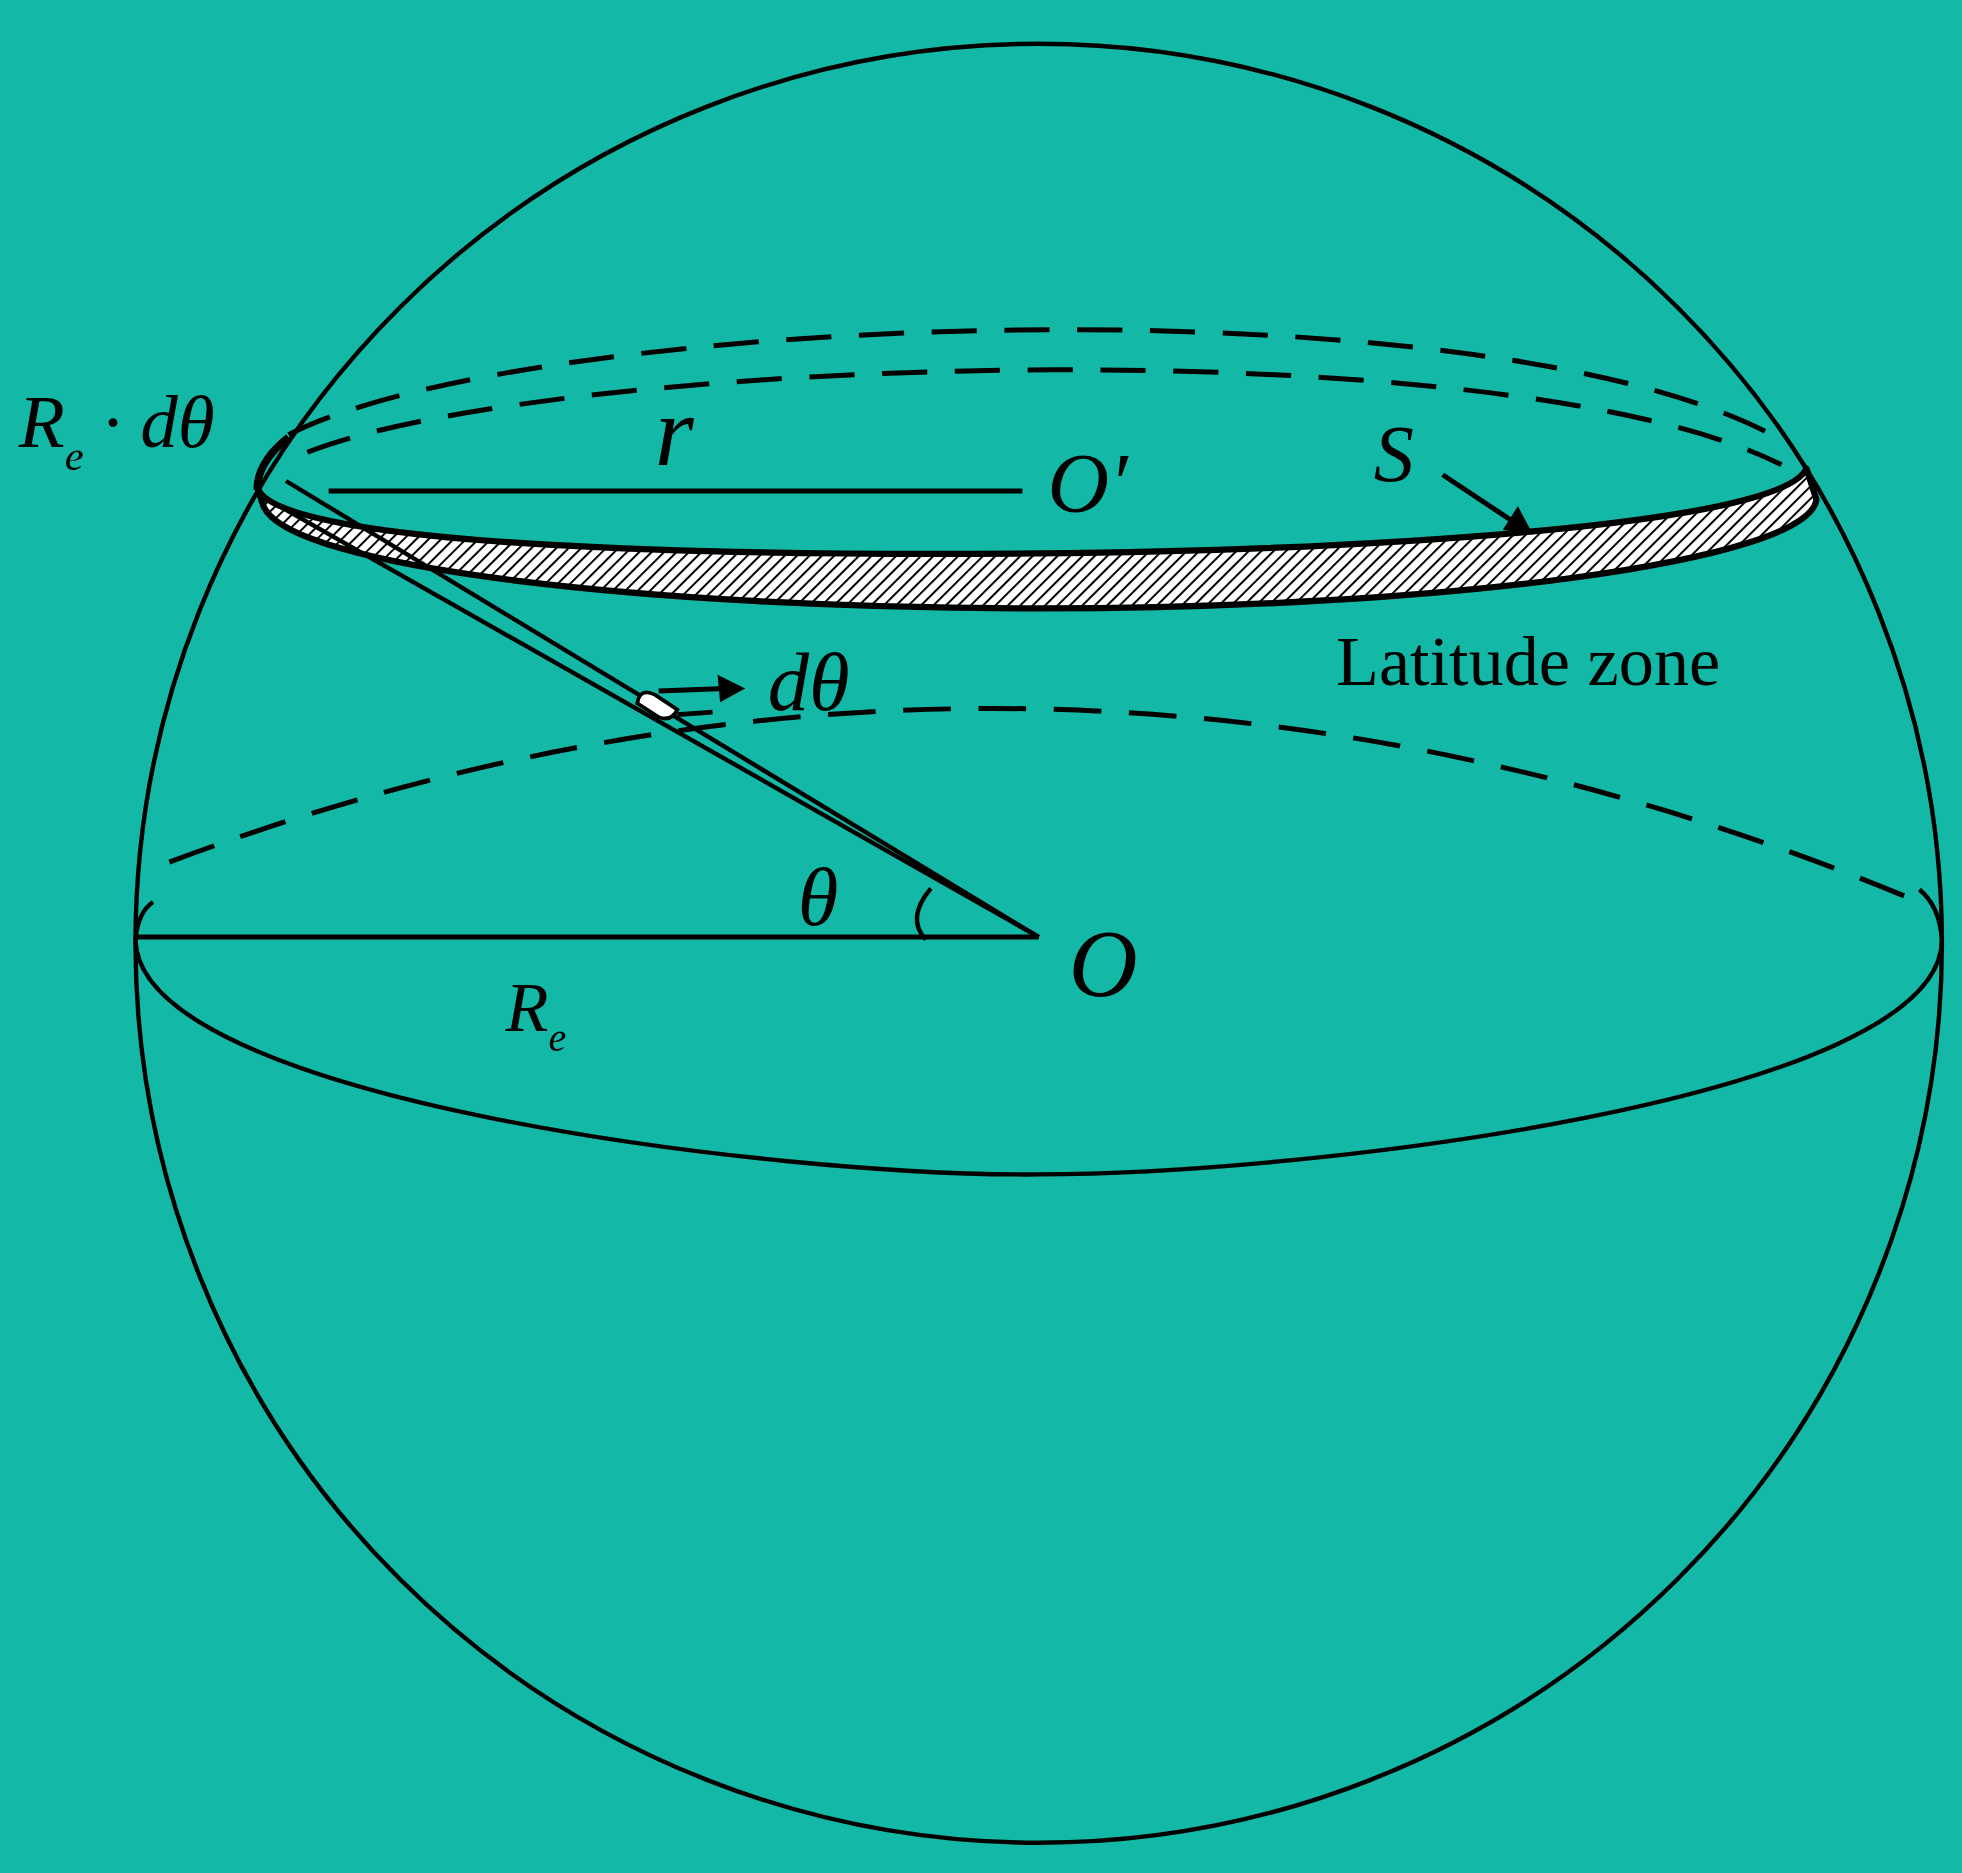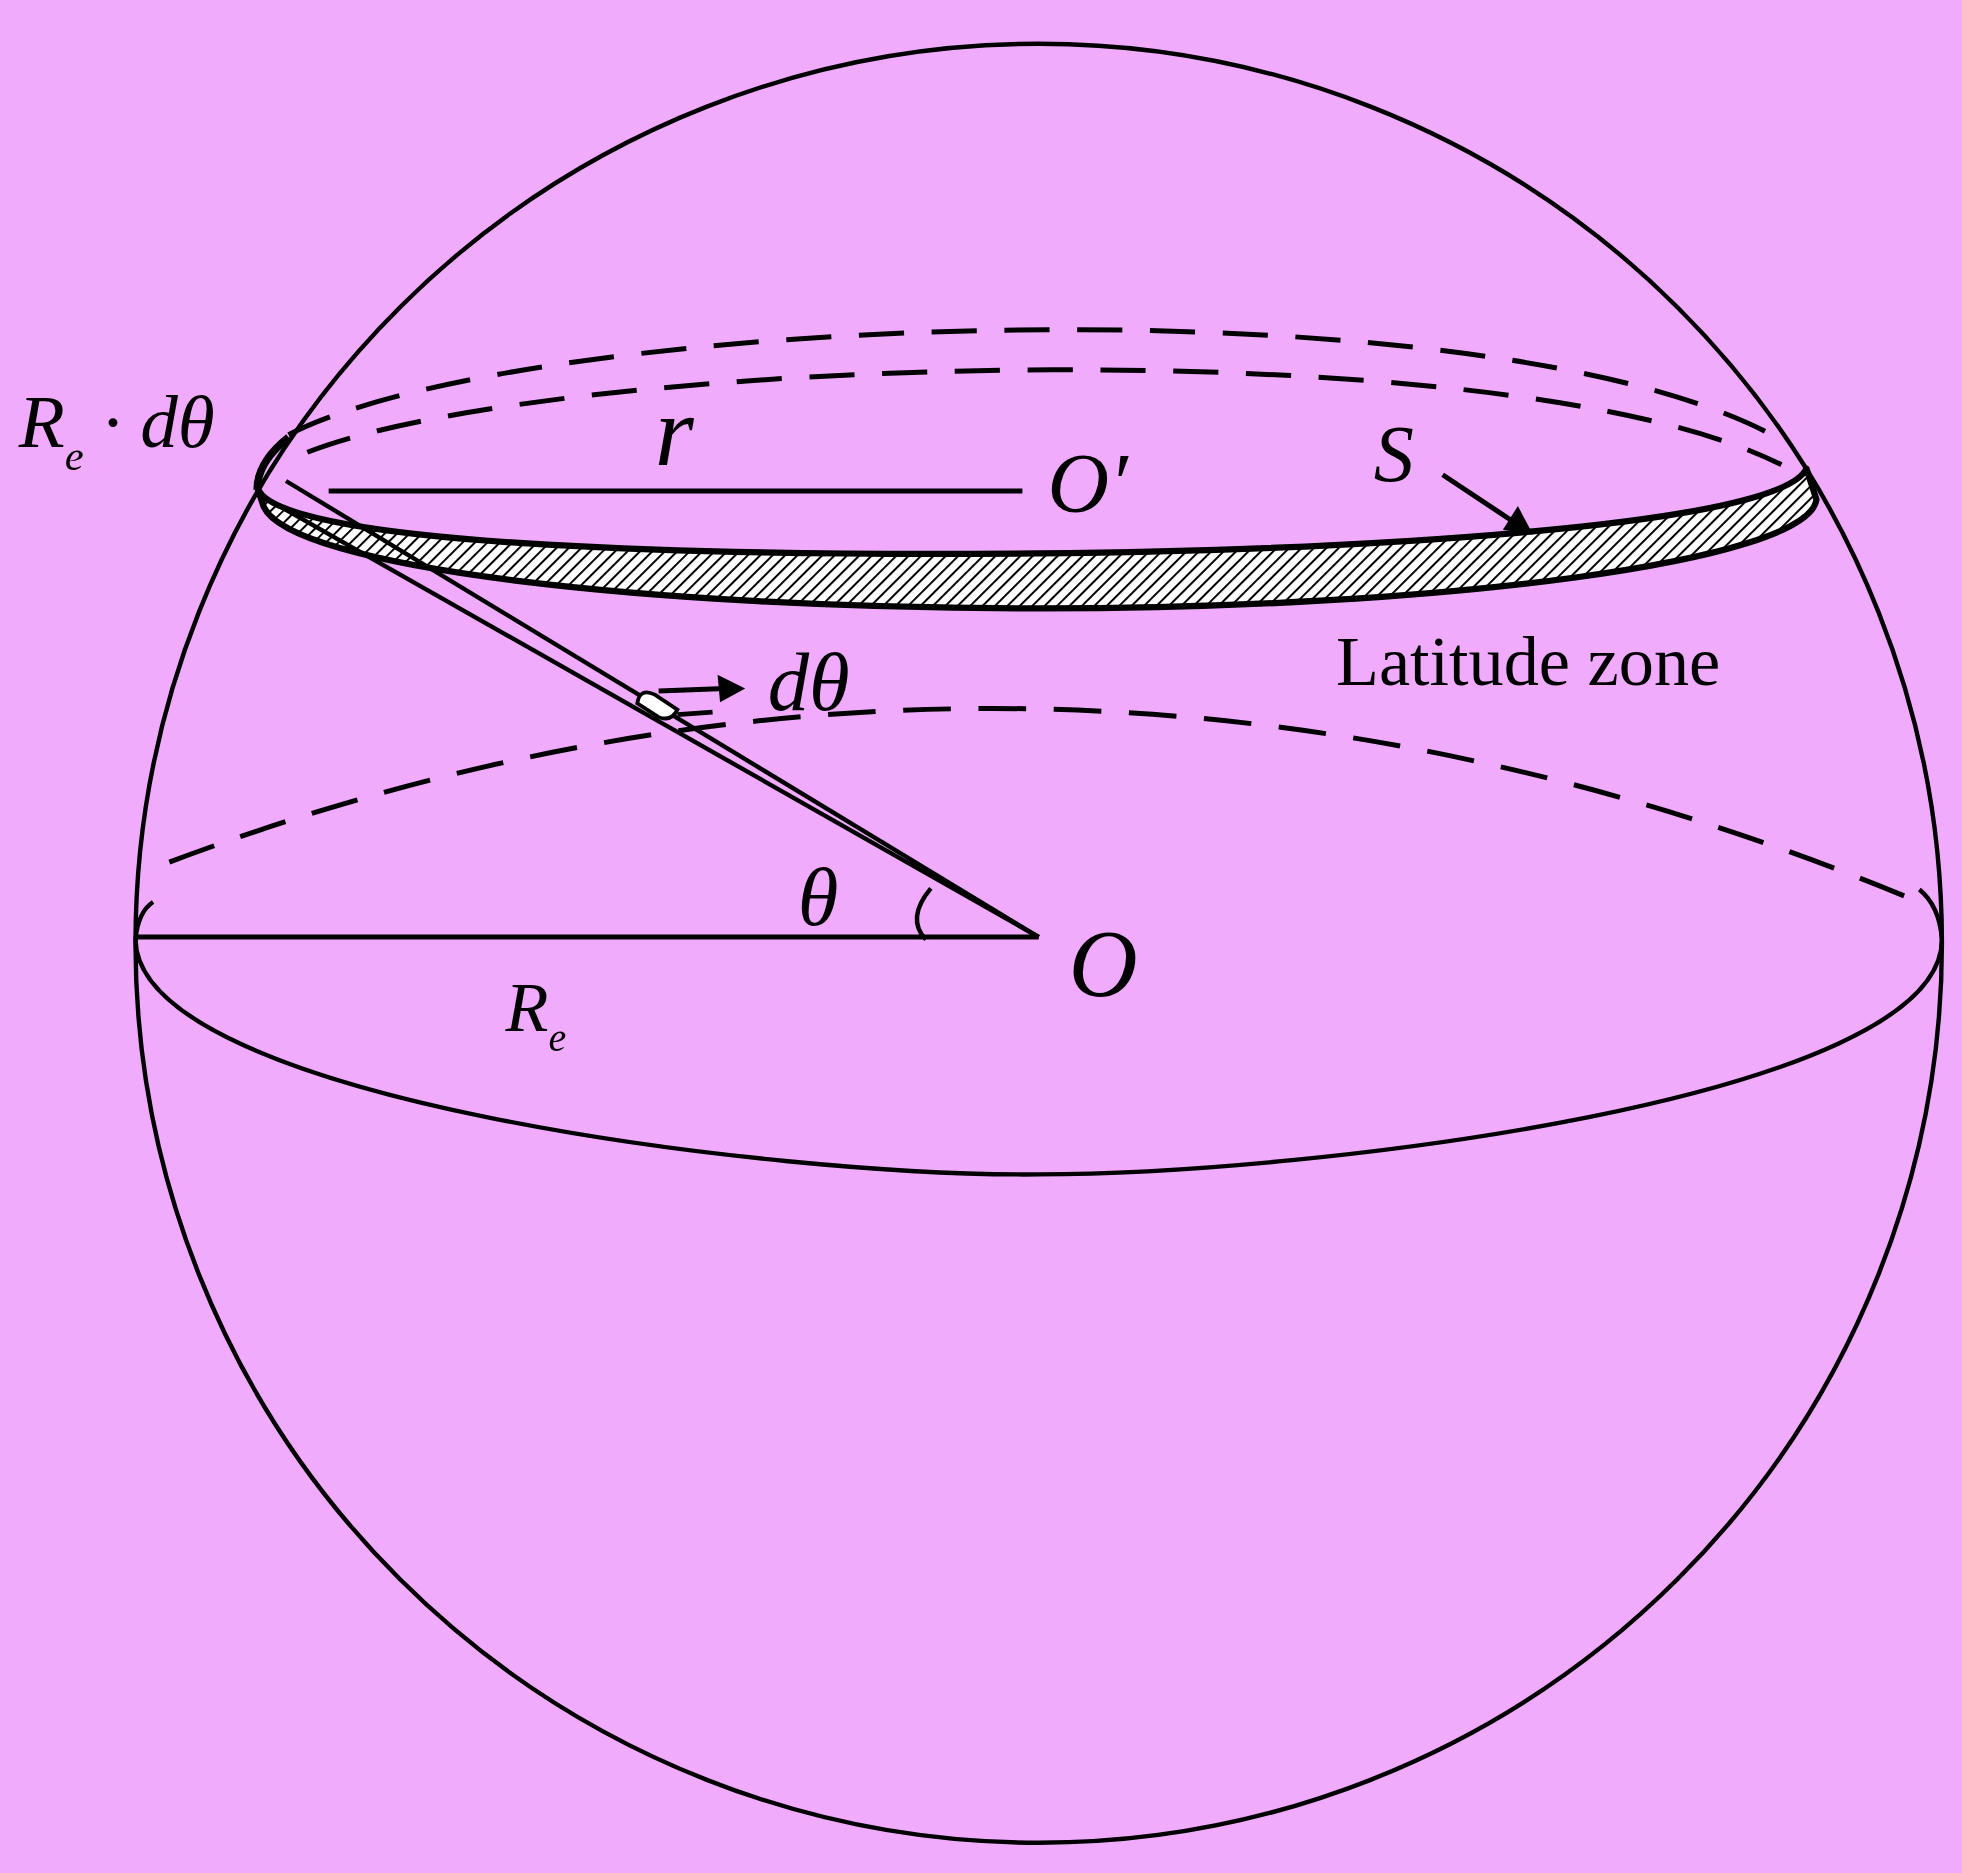--- a/index.html
+++ b/index.html
@@ -1,16 +1,16 @@
 <!DOCTYPE html>
 <html style="font-size:14.8px"><head>
 <meta charset="utf-8">
 <style>
   html, body { margin:0; padding:0; background:#ffffff; }
-  #stage { position:relative; width:1962px; height:1874px; overflow:hidden; background:#f0abfc; }
+  #stage { position:relative; width:1962px; height:1874px; overflow:hidden; background:#14b8a6; }
   svg { position:absolute; left:0; top:0; }
   .ital { font-family:"Liberation Serif","DejaVu Serif",serif; font-style:italic; fill:#000; }
   .roman { font-family:"Liberation Serif","DejaVu Serif",serif; fill:#000; }
 </style>
 </head>
 <body>
 
 <div id="stage">
 <svg width="1962" height="1874" viewBox="0 0 1564 1500" preserveAspectRatio="none">
   <defs>

